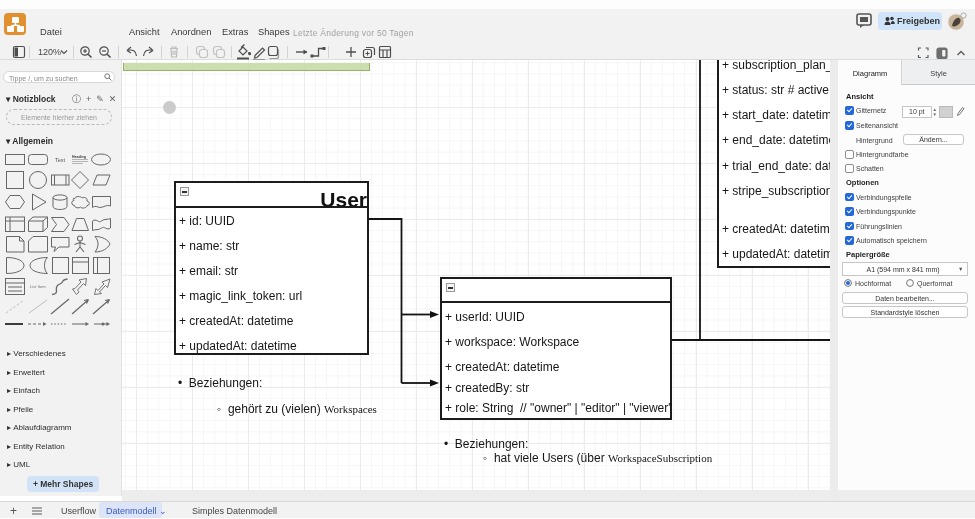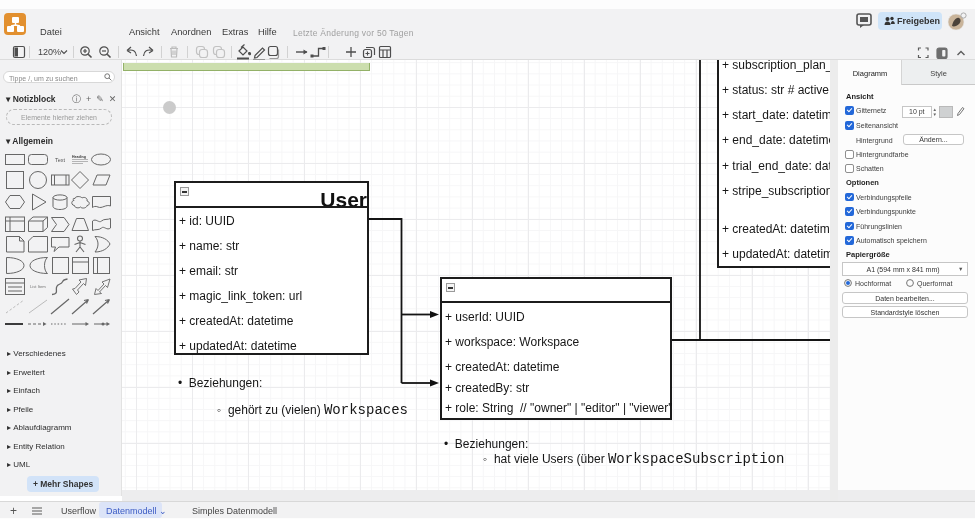--- a/index.html
+++ b/index.html
@@ -30,21 +30,21 @@
   #whitebottom { left:0; top:518px; width:975px; height:1px; background:#fdfdfd; }
   
   #bottombar { left:0; top:501px; width:975px; height:17px; background:#f2f2f3; border-top:1px solid #d8d8d8; }
   
   .entity { position:absolute; background:#fff; border:2px solid #1c1c1c; }
   .etitle { position:absolute; left:0; right:0; text-align:right; font-weight:bold; font-size:21px; color:#111; }
   .erow { position:absolute; font-size:12px; color:#161616; white-space:nowrap; }
   .collapse { position:absolute; width:9px; height:9px; border:1px solid #9a9a9a; background:#f4f4f4; }
   .collapse:after { content:""; position:absolute; left:1px; right:1px; top:3px; height:2px; background:#333; }
   .note { position:absolute; font-size:12px; color:#161616; white-space:nowrap; }
-  .mono { font-family:Liberation Mono, monospace; font-size:14px; }
+  .mono { font-family:Liberation Serif, serif; font-size:11px; }
   .sect { left:7px; font-size:8px; color:#2d2d2d; }
   .ptxt { font-size:7px; color:#3d3d3d; white-space:nowrap; }
   .pbold { font-size:7.5px; font-weight:bold; color:#1d1d1d; }
   .pbtn { background:#fff; border:1px solid #c6c6c6; border-radius:3px; text-align:center; font-size:7px; color:#333; }
   .cb { width:8.5px; height:8.5px; background:#2368d9; border-radius:2px; }
   .cb:after { content:""; position:absolute; left:1.5px; top:2px; width:4px; height:2px; border-left:1.3px solid #fff; border-bottom:1.3px solid #fff; transform:rotate(-48deg); }
   .cbe { width:8.5px; height:8.5px; background:#fff; border:1px solid #8e8e8e; border-radius:2px; }
 </style>
 </head>
 <body>
@@ -56,21 +56,21 @@
     <rect x="8" y="4" width="7" height="6" rx="1" fill="#fff"></rect>
     <rect x="3" y="13" width="7" height="6" rx="1" fill="#fff"></rect>
     <rect x="13" y="13" width="7" height="6" rx="1" fill="#fff"></rect>
     <path d="M11.5 10 L11.5 12 M10 13 L8 13 M13 13 L15 13 M11.5 12 L7 13 M11.5 12 L16 13" stroke="#fff" stroke-width="1.4" fill="none"></path>
   </svg>
   <div class="abs menuitem" style="left:40px;">Datei</div>
   <div class="abs menuitem" style="left:73px;margin-top:25px;">Bearbeiten</div>
   <div class="abs menuitem" style="left:129px;">Ansicht</div>
   <div class="abs menuitem" style="left:171px;">Anordnen</div>
   <div class="abs menuitem" style="left:222px;">Extras</div>
-  <div class="abs menuitem" style="left:258px;">Hilfe</div>
+  <div class="abs menuitem" style="left:258px;">Shapes</div>
   <div class="abs" style="left:293px; top:27.5px; font-size:8.5px; letter-spacing:0.25px; color:#a0a0a0;">Letzte Änderung vor 50 Tagen</div>
 
   <svg class="abs" style="left:856px; top:13px;" width="16" height="15" viewBox="0 0 16 15">
     <rect x="1" y="1" width="14" height="11" rx="2" fill="none" stroke="#555" stroke-width="1.6"></rect>
     <path d="M4 12 L4 15 L8 12 Z" fill="#555"></path>
     <rect x="4" y="4" width="8" height="5" fill="#555"></rect>
   </svg>
   <div class="abs" style="left:878px; top:12px; width:64px; height:18px; background:#cfe4f8; border-radius:4px;"></div>
   <svg class="abs" style="left:884px; top:16px;" width="11" height="10" viewBox="0 0 11 10">
     <circle cx="3.5" cy="3" r="2" fill="#333"></circle>

